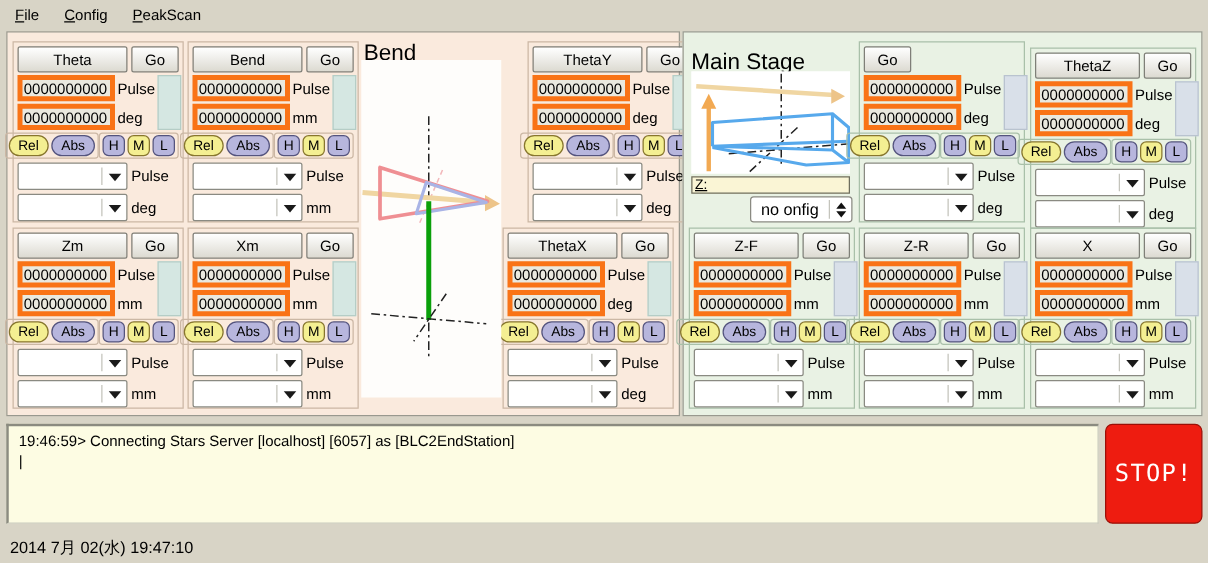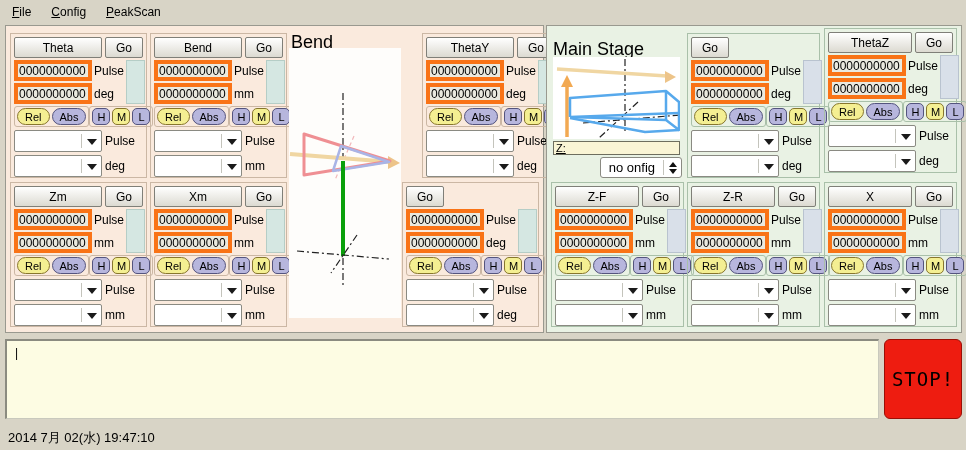--- a/index.html
+++ b/index.html
@@ -27,21 +27,21 @@
     border-radius:2px;font-size:12px;font-family:inherit;color:#000;padding:0;cursor:default}
   .mp-name{flex:1}
   .mp-go{width:38px}
   .mp-vals{display:grid;grid-template-columns:78px 1fr 19px;grid-template-rows:21px 21px;
     column-gap:2px;row-gap:2px;margin-bottom:2px}
   .mp-field{grid-column:1;background:#eae9df;border:4px solid #f97316;font-size:12px;
     display:flex;align-items:center;padding:0 1px;overflow:hidden;box-sizing:border-box}
   .mp-vlabel{grid-column:2;font-size:12px;display:flex;align-items:center;white-space:nowrap}
   .mp-ind{grid-column:3;grid-row:1/3;background:var(--indicator-left,#d5e7e2);border:1px solid #b5cdc6}
   .sec-right .mp-ind{background:var(--indicator-right,#d9e0e9);border-color:#b9c3cf}
-  .mp-modes{display:flex;justify-content:flex-start;margin-bottom:3px}
+  .mp-modes{display:flex;justify-content:flex-end;margin-bottom:3px}
   .mode-group{border:1px solid #cbb7a4;border-radius:3px;display:flex;align-items:center;gap:2px;padding:1px 2px}
   .sec-right .mode-group{border-color:#a9c0a9}
   .pill{height:17px;border-radius:9px;font-size:11px;padding:0 7px;border:1px solid;font-family:inherit;cursor:default}
   .sq{width:18px;height:17px;border-radius:5px;font-size:11px;padding:0;text-align:center;border:1px solid;font-family:inherit;cursor:default}
   .c-yellow{background:var(--pill-yellow,#f4ef92);border-color:#87762e}
   .c-lav{background:var(--pill-lavender,#b7b6dd);border-color:#54547e}
   .mp-combo{display:flex;align-items:center;gap:3px;height:22px;margin-bottom:3px}
   .select{width:88px;height:22px;background:#fff;border:1px solid #8a8a82;border-radius:2px;
     position:relative;box-sizing:border-box;cursor:default}
   .sel-sep{position:absolute;right:19px;top:3px;bottom:3px;width:1px;background:#c4c4bc}
@@ -62,21 +62,21 @@
   .spin-sep{width:1px;background:#c4c4bc;align-self:stretch;margin:2px 0 2px 8px}
   .spin-arrows{width:17px;display:flex;flex-direction:column;align-items:center;justify-content:center;gap:2px}
   .tri-up{width:0;height:0;border-left:4px solid transparent;border-right:4px solid transparent;border-bottom:5px solid #111}
   .tri-down{width:0;height:0;border-left:4px solid transparent;border-right:4px solid transparent;border-top:5px solid #111}
   
   .log-area{position:absolute;left:5px;top:339px;width:874px;height:80px;background:#fdfce3;
     border-top:2px solid #8b8b80;border-left:2px solid #8b8b80;border-right:1px solid #c9c9bd;border-bottom:1px solid #c9c9bd;
     box-sizing:border-box;font-size:12px;padding:4px 8px;line-height:16px;cursor:text}
   .stop-btn{position:absolute;left:884px;top:339px;width:78px;height:80px;
     background:var(--stop-red,#ee1c10);border:1px solid #9b0f06;border-radius:6px;
-    font-family:"DejaVu Sans Mono",monospace;font-size:19px;color:#000000;letter-spacing:1px;cursor:default}
+    font-family:"DejaVu Sans Mono",monospace;font-size:19px;color:#ffffff;letter-spacing:1px;cursor:default}
   .status-bar{position:absolute;left:8px;top:429px;font-size:13px}
 </style>
 </head>
 <body>
 
 <div class="menu-bar">
     <div class="menu-item"><u>F</u>ile</div>
     <div class="menu-item"><u>C</u>onfig</div>
     <div class="menu-item"><u>P</u>eakScan</div>
   </div>
@@ -278,20 +278,21 @@
         <span class="sel-sep"></span>
         <span class="chev"></span>
       </div>
       <span class="mp-unit">mm</span>
     </div>
   </div>
 </div>
   <div class="slot" style="left:396px;top:156px">
   <div class="mpanel">
     <div class="mp-head">
+      <button class="btn3d mp-name">ThetaX</button>
       <button class="btn3d mp-go">Go</button>
     </div>
     <div class="mp-vals">
       <div class="mp-field" style="grid-row:1">0000000000</div>
       <div class="mp-vlabel" style="grid-row:1">Pulse</div>
       <div class="mp-ind"></div>
       <div class="mp-field" style="grid-row:2">0000000000</div>
       <div class="mp-vlabel" style="grid-row:2">deg</div>
     </div>
     <div class="mp-modes">
@@ -417,21 +418,21 @@
     </div>
     <div class="mp-combo">
       <div class="select">
         <span class="sel-sep"></span>
         <span class="chev"></span>
       </div>
       <span class="mp-unit">deg</span>
     </div>
   </div>
 </div>
-  <div class="slot" style="left:277px;top:2px">
+  <div class="slot" style="left:277px;top:12px">
   <div class="mpanel">
     <div class="mp-head">
       <button class="btn3d mp-name">ThetaZ</button>
       <button class="btn3d mp-go">Go</button>
     </div>
     <div class="mp-vals">
       <div class="mp-field" style="grid-row:1">0000000000</div>
       <div class="mp-vlabel" style="grid-row:1">Pulse</div>
       <div class="mp-ind"></div>
       <div class="mp-field" style="grid-row:2">0000000000</div>
@@ -580,18 +581,19 @@
         <span class="sel-sep"></span>
         <span class="chev"></span>
       </div>
       <span class="mp-unit">mm</span>
     </div>
   </div>
 </div>
 </div>
 
 <div class="log-area">
+  <div>19:46:59&gt; Connecting Stars Server [localhost] [6057] as [BLC2EndStation]</div>
   <div>|</div>
 </div>
 
 <button class="stop-btn">STOP!</button>
 
 <div class="status-bar">2014 7月 02(水)  19:47:10</div>
 
 </body></html>

